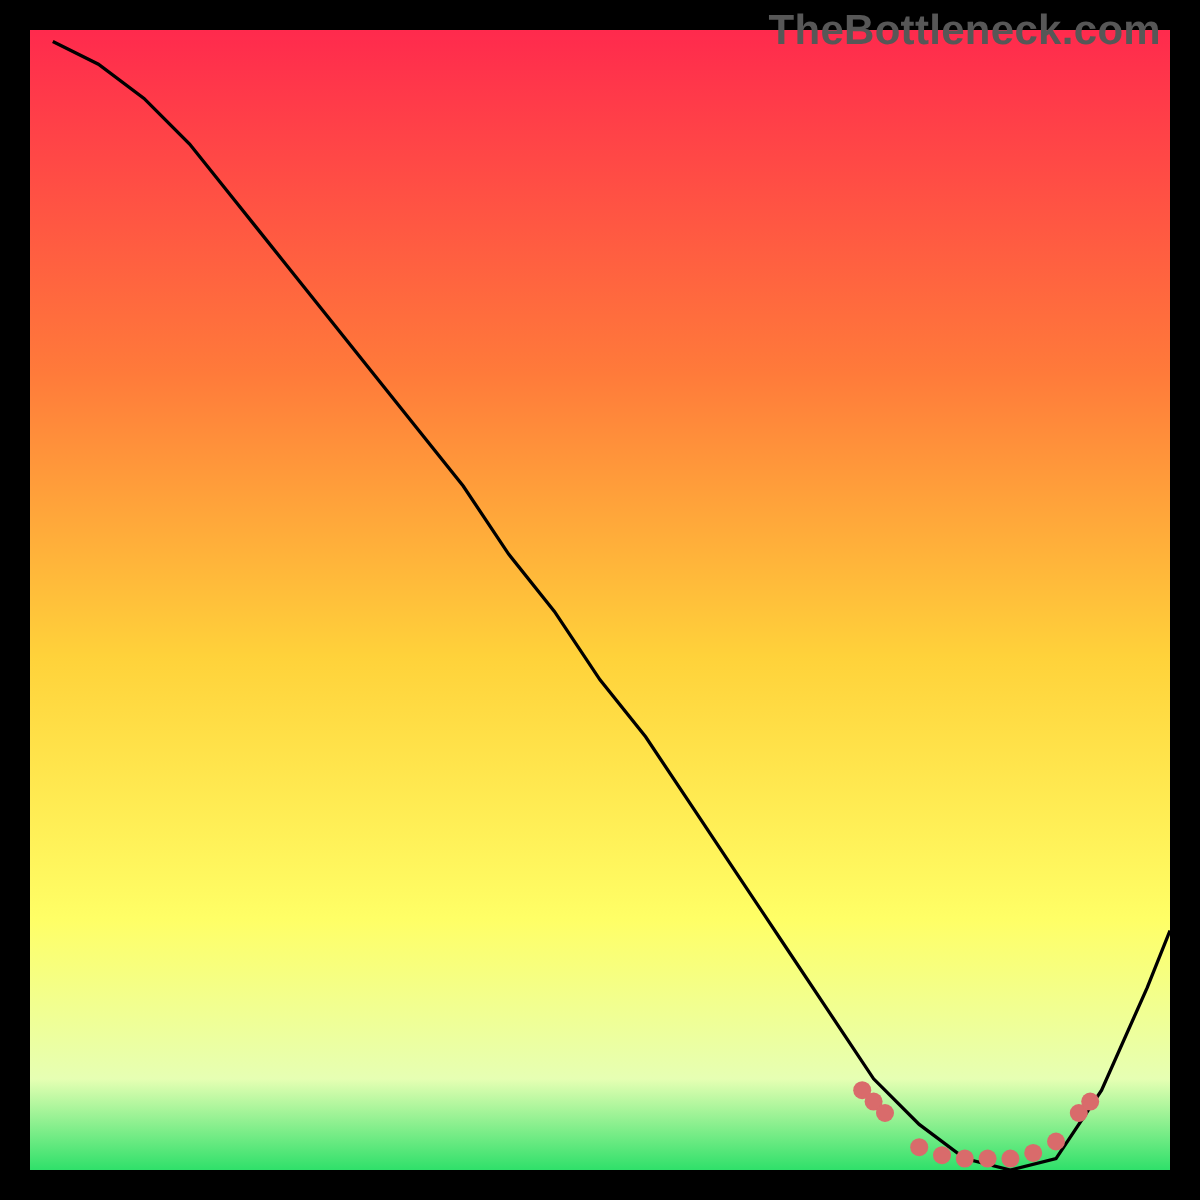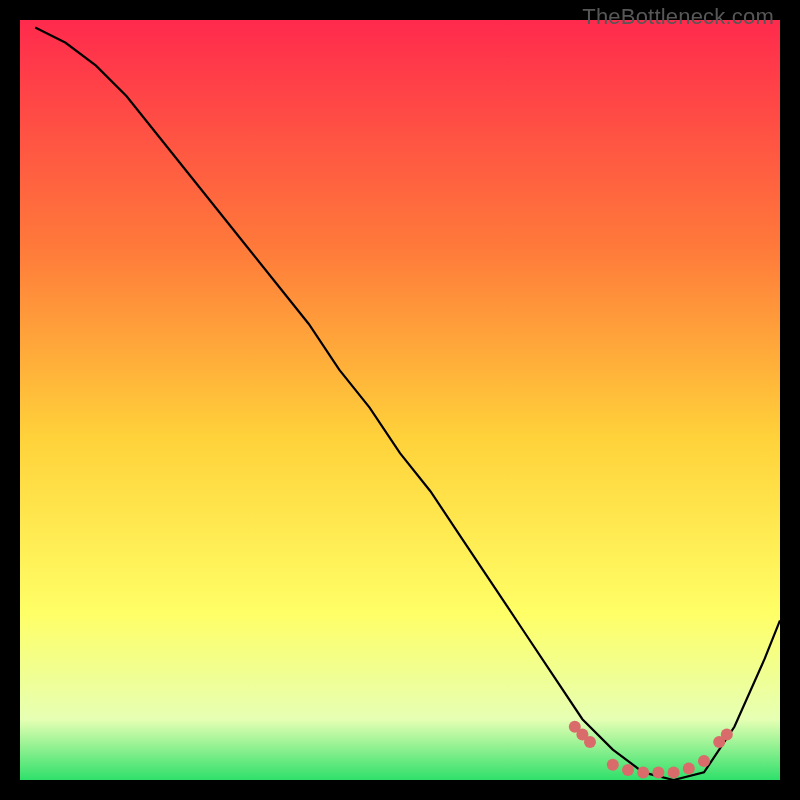--- a/index.html
+++ b/index.html
@@ -24,22 +24,22 @@
     left: 0;
     top: 0;
     width: 760px;
     height: 760px;
   }
   .watermark {
     position: absolute;
     top: 4px;
     right: 26px;
     color: #575757;
-    font-size: 22px;
-    font-weight: 400;
+    font-size: 28px;
+    font-weight: 700;
     letter-spacing: 0.2px;
   }
   svg { display: block; }
 </style>
 </head>
 <body>
 
 <div class="frame">
   <svg class="plot" viewBox="0 0 760 760">
     <defs>

